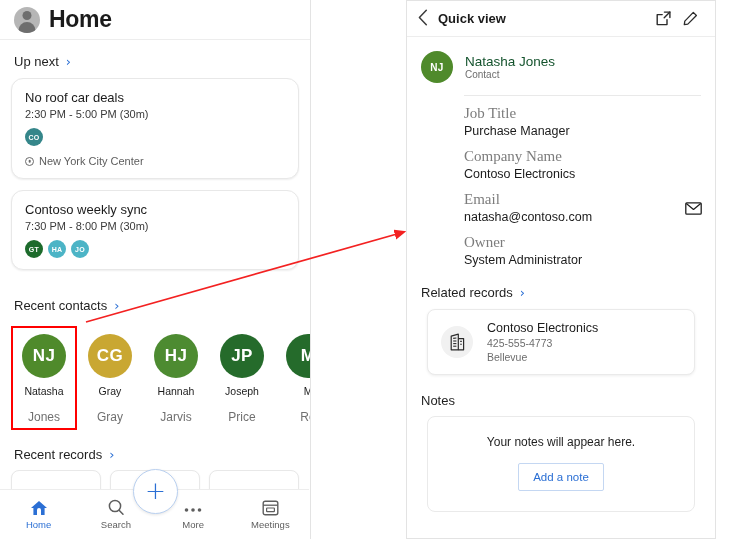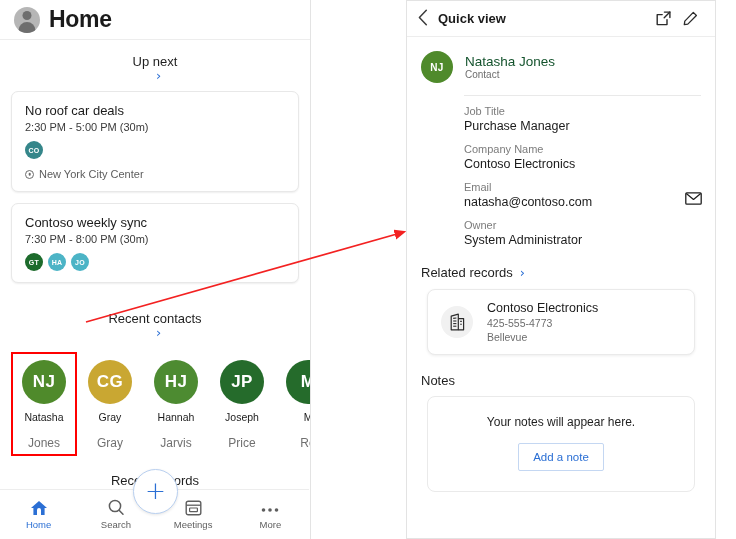--- a/index.html
+++ b/index.html
@@ -53,33 +53,33 @@
     font-size: 23px; font-weight: bold; color: #1b1b1b;
     letter-spacing: -0.3px;
   }
 
   
   .home-body { padding: 0 0 0 0; position: relative; height: 499px; }
 
   .section-head {
     display: flex; align-items: center;
     padding: 14px 14px 9px 14px;
-    font-size: 13px; color: #1f1f1f; flex-direction: column;
+    font-size: 13px; color: #1f1f1f;
   }
   .section-head .chev {
     margin-left: 7px; color: #2b6fd4;
     font-size: 13px; line-height: 1;
     font-family: "DejaVu Sans", sans-serif;
   }
 
   .card {
     margin: 0 11px 11px 11px;
     background: #fff;
     border: 1px solid #e8e8e8;
-    border-radius: 7px;
+    border-radius: 12px;
     box-shadow: 0 1px 2px rgba(0,0,0,0.07);
     padding: 11px 13px 11px 13px;
     box-sizing: border-box;
   }
   .mtg-title {
     font-size: 13px; color: #1b1b1b; margin-bottom: 3px;
   }
   .mtg-time {
     font-size: 11px; color: #3a3a3a; margin-bottom: 8px;
   }
@@ -181,21 +181,21 @@
   }
   .qv-name { font-size: 13.5px; color:#14532d; }
   .qv-sub  { font-size: 10px; color:#6d6d6d; margin-top: 0; }
 
   .qv-fields { padding: 0 14px 0 57px; position: relative; }
   .qv-fields::before{
     content:""; position:absolute; left: 57px; right:14px; top:0;
     height:1px; background:#e9e9e9;
   }
   .qv-field { padding-top: 10px; position: relative; }
-  .qv-flabel { font-size: 11px; color:#7c7c7c; }
+  .qv-flabel { font-size: 15px; color:#7c7c7c;font-family:Liberation Serif, serif; }
   .qv-fvalue { font-size: 12.5px; color:#1b1b1b; margin-top: 2px; }
   .mail-btn { position:absolute; right: -1px; top: 20px; }
 
   .qv-sec-head {
     display:flex; align-items:center;
     padding: 18px 14px 9px 14px; font-size: 13px; color:#1f1f1f;
   }
   .qv-sec-head .chev { margin-left:7px; color:#2b6fd4; font-size:13px; line-height:1; font-family:"DejaVu Sans",sans-serif;}
 
   .rel-card {
@@ -327,38 +327,38 @@
         <svg width="18" height="17" viewBox="0 0 18 17">
             <circle cx="8" cy="7" r="5.6" fill="none" stroke="#5e5e5e" stroke-width="1.5"></circle>
             <line x1="12.1" y1="11.2" x2="16" y2="15.3" stroke="#5e5e5e" stroke-width="1.5" stroke-linecap="round"></line>
           </svg>
       </div>
       <div class="nav-label">Search</div>
     </div>
 
     <div class="nav-item">
       <div class="nav-ico">
+        <svg width="20" height="16" viewBox="0 0 20 16">
+            <circle cx="3.5" cy="10" r="1.8" fill="#5e5e5e"></circle>
+            <circle cx="10" cy="10" r="1.8" fill="#5e5e5e"></circle>
+            <circle cx="16.5" cy="10" r="1.8" fill="#5e5e5e"></circle>
+          </svg>
+      </div>
+      <div class="nav-label">More</div>
+    </div>
+
+    <div class="nav-item">
+      <div class="nav-ico">
         <svg width="17" height="16" viewBox="0 0 17 16">
             <rect x="1.2" y="1.2" width="14.6" height="13.6" rx="2" fill="none" stroke="#5e5e5e" stroke-width="1.4"></rect>
             <line x1="1.2" y1="5.2" x2="15.8" y2="5.2" stroke="#5e5e5e" stroke-width="1.3"></line>
             <rect x="4.6" y="8" width="7.8" height="3.6" rx="0.6" fill="none" stroke="#5e5e5e" stroke-width="1.2"></rect>
           </svg>
       </div>
       <div class="nav-label">Meetings</div>
-    </div>
-
-    <div class="nav-item">
-      <div class="nav-ico">
-        <svg width="20" height="16" viewBox="0 0 20 16">
-            <circle cx="3.5" cy="10" r="1.8" fill="#5e5e5e"></circle>
-            <circle cx="10" cy="10" r="1.8" fill="#5e5e5e"></circle>
-            <circle cx="16.5" cy="10" r="1.8" fill="#5e5e5e"></circle>
-          </svg>
-      </div>
-      <div class="nav-label">More</div>
     </div>
 
     <div class="fab">
       <span>+</span>
     </div>
   </div>
 </div>
 
 <div class="phone" id="right-phone">
 

